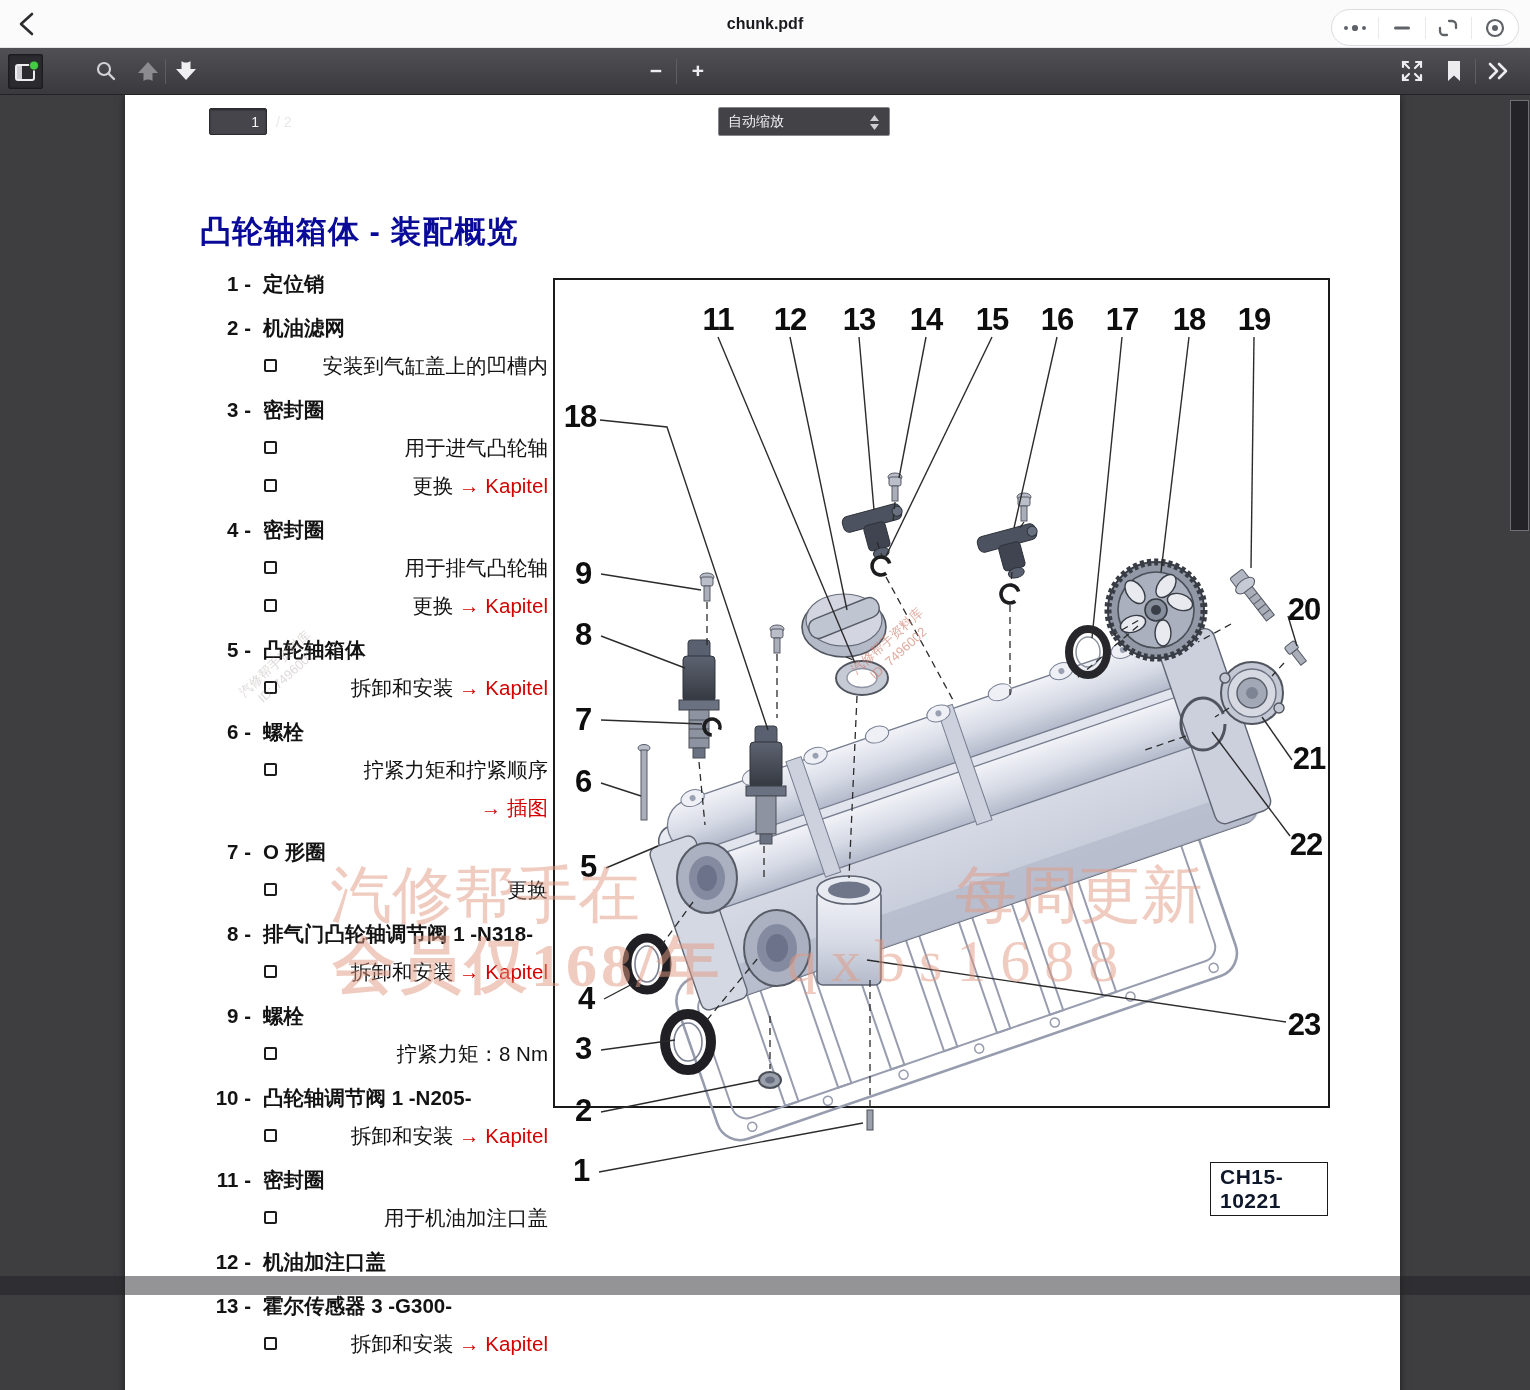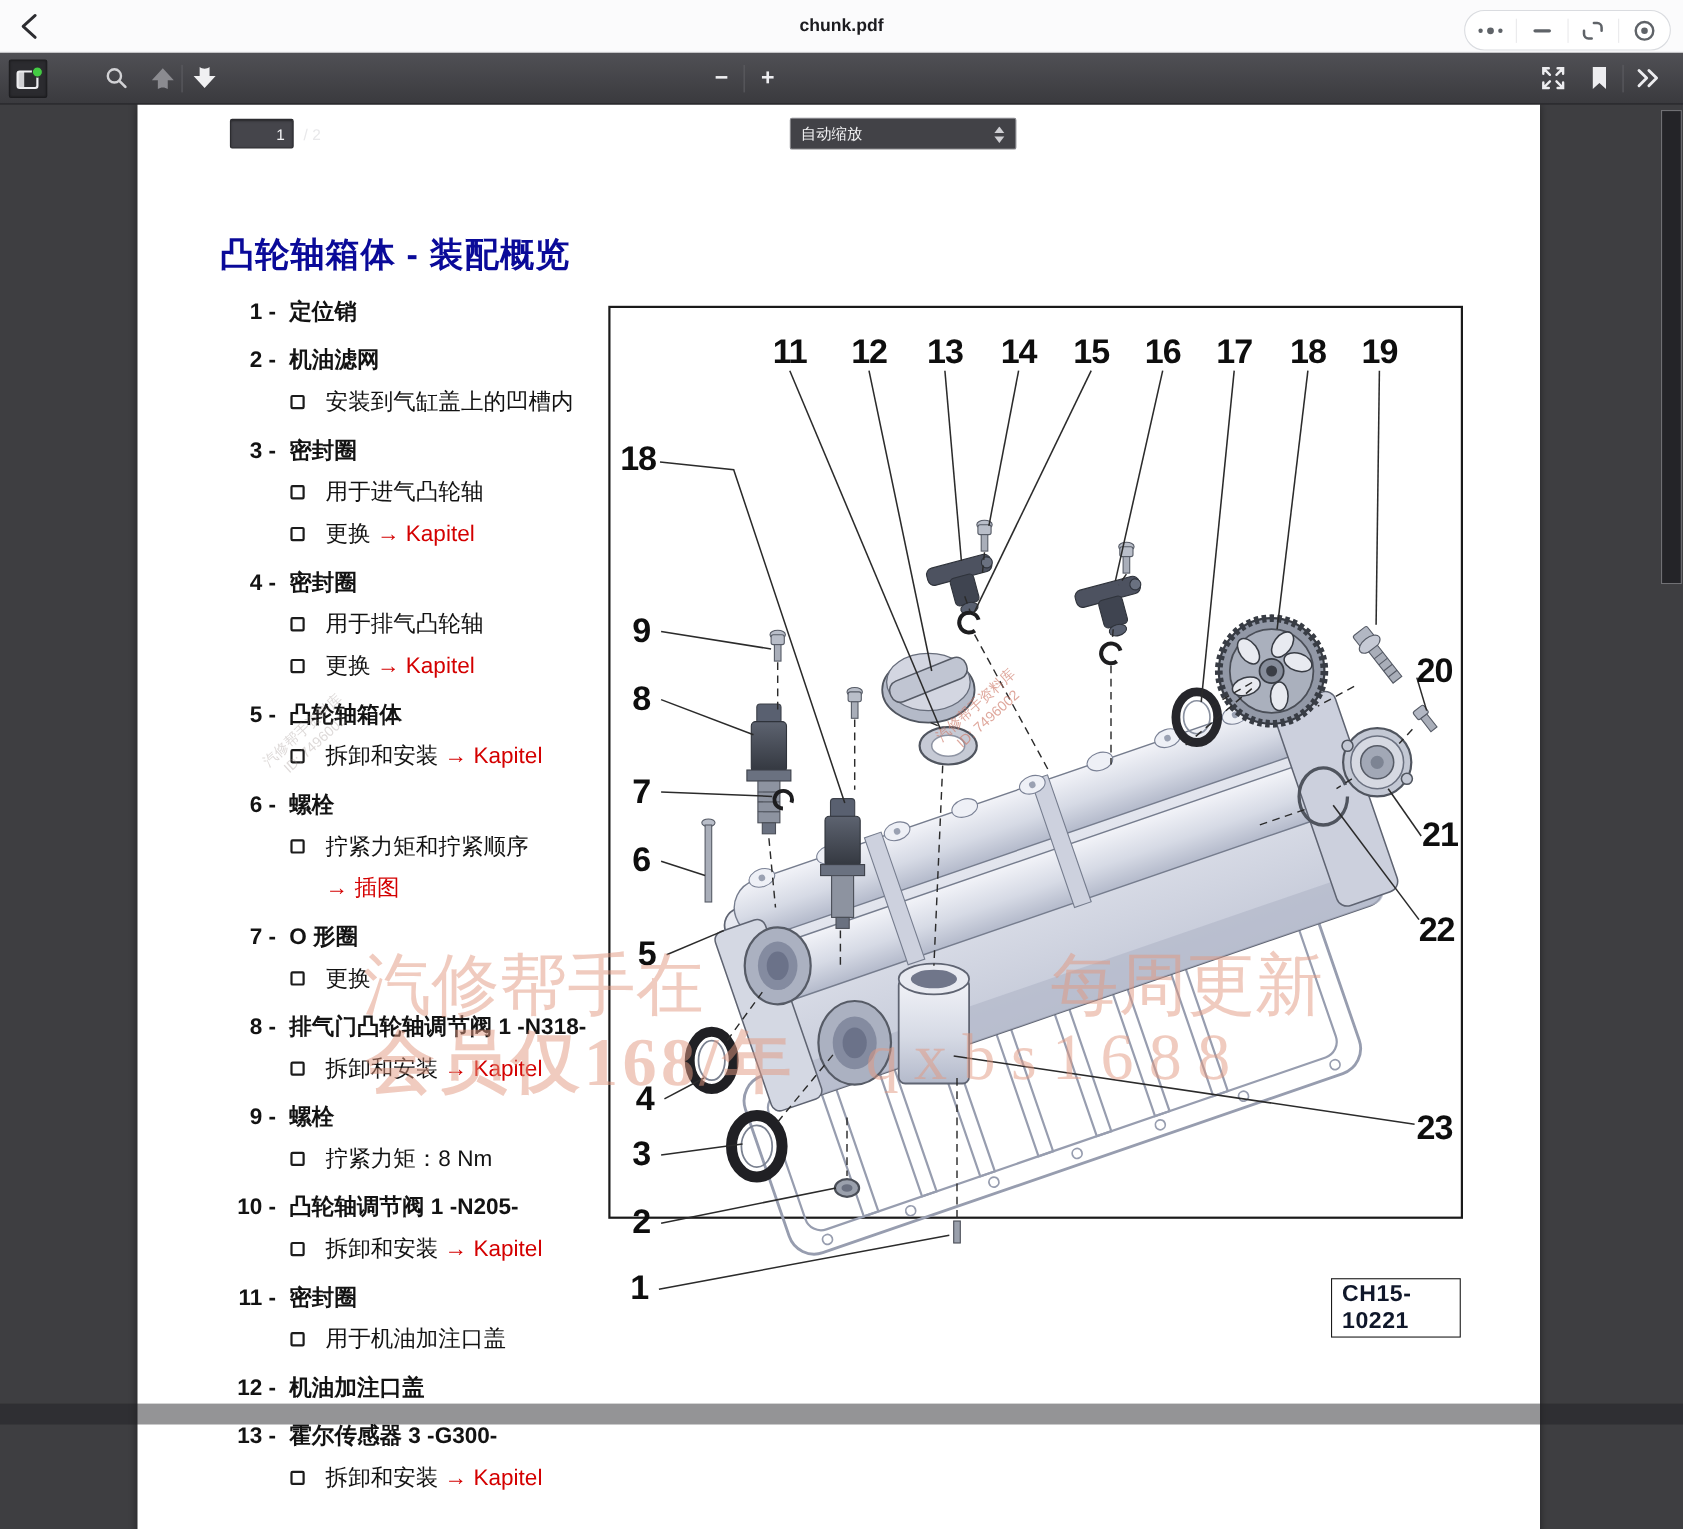--- a/index.html
+++ b/index.html
@@ -14,41 +14,41 @@
   .winpill .cell { flex:1; height:100%; display:flex; align-items:center; justify-content:center; cursor:pointer; }
   .winpill .sep { width:1px; height:22px; background:#e9e9ec; }
 
   
   .toolbar { position:absolute; left:0; top:48px; width:1530px; height:47px; background:linear-gradient(#505055,#3a3a3e); border-bottom:1px solid #232326; z-index:30; }
   .tbtn { position:absolute; width:32px; height:32px; top:7px; display:flex; align-items:center; justify-content:center; cursor:pointer; border-radius:2px; }
   .sidebar-btn { left:8px; top:6px; width:35px; height:35px; background:#2b2b2f; border:1px solid #1c1c1f; box-shadow:inset 0 0 2px rgba(0,0,0,.5); }
   .tsep { position:absolute; top:11px; width:1px; height:25px; background:#5d5d62; }
   .page-input { position:absolute; left:209px; top:60px; width:58px; height:27px; background:#45454b; border:1px solid #2c2c30; border-radius:2px; box-shadow:inset 0 1px 2px rgba(0,0,0,.45); color:#f4f4f6; font-size:14px; text-align:right; padding-right:7px; font-family:"Liberation Sans",sans-serif; }
   .page-total { position:absolute; left:276px; top:66px; color:#e8e8ea; font-size:14px; }
-  .zoom-select { position:absolute; left:718px; top:59px; width:206px; height:29px; background:#424247; border:1px solid #85858a; border-radius:2px; color:#f2f2f4; font-size:14px; line-height:27px; padding-left:9px; cursor:pointer; }
+  .zoom-select { position:absolute; left:718px; top:59px; width:172px; height:29px; background:#424247; border:1px solid #85858a; border-radius:2px; color:#f2f2f4; font-size:14px; line-height:27px; padding-left:9px; cursor:pointer; }
   .zoom-caret { position:absolute; right:9px; top:7px; }
   .glyphbtn { color:#ededf0; font-size:21px; font-weight:700; }
 
   
   .viewer { position:absolute; left:0; top:95px; width:1530px; height:1295px; background:#3e3e41; }
   .page { position:absolute; left:125px; top:0; width:1275px; height:1400px; background:#ffffff; box-shadow:0 0 8px rgba(0,0,0,.55); }
   .vscroll-thumb { position:absolute; left:1510px; top:5px; width:19px; height:431px; background:#242428; border:1px solid #707074; }
   .bottom-overlay { position:absolute; left:0; top:1276px; width:1530px; height:19px; background:rgba(32,32,36,.48); z-index:40; }
 
   
   .doc-title { position:absolute; left:75px; top:116px; font-size:31px; font-weight:700; color:#0a0a99; letter-spacing:1px; }
   .parts { position:absolute; left:80px; top:170px; width:345px; font-size:20.5px; color:#131313; }
   .p-item { display:flex; margin-bottom:6px; line-height:38px; }
   .p-num { width:46px; text-align:right; font-weight:700; flex:none; margin-right:12px; white-space:nowrap; }
   .p-body { width:285px; }
   .p-title { font-weight:700; }
   .p-sub { display:flex; }
   .p-sq { flex:none; width:13px; height:13px; border:2.5px solid #1b1b1b; border-radius:2px; margin:12px 19px 0 1px; }
   .p-link { color:#d40000; }
-  .p-sub-body { flex:1; }
+  .p-sub-body { flex:1;text-align:right; }
 
   
   .frame { position:absolute; left:428px; top:183px; width:777px; height:830px; border:2.5px solid #1a1a1a; background:#fff; }
   .callout { position:absolute; transform:translate(-50%,-50%); font-size:31px; font-weight:700; color:#0e0e0e; letter-spacing:-1px; }
   .fig-label { position:absolute; left:655px; top:882px; border:1.7px solid #1a1a1a; padding:2px 9px; font-size:21px; font-weight:600; color:#0f172a; letter-spacing:.5px; background:#fff; }
   .stamp { position:absolute; text-align:center; font-size:13px; line-height:17px; transform:rotate(-42deg); pointer-events:none; }
   .stamp-diagram { left:292px; top:350px; color:rgba(206,122,104,.65); }
   .stamp-list { left:110px; top:558px; color:rgba(148,138,133,.32); }
 
   

